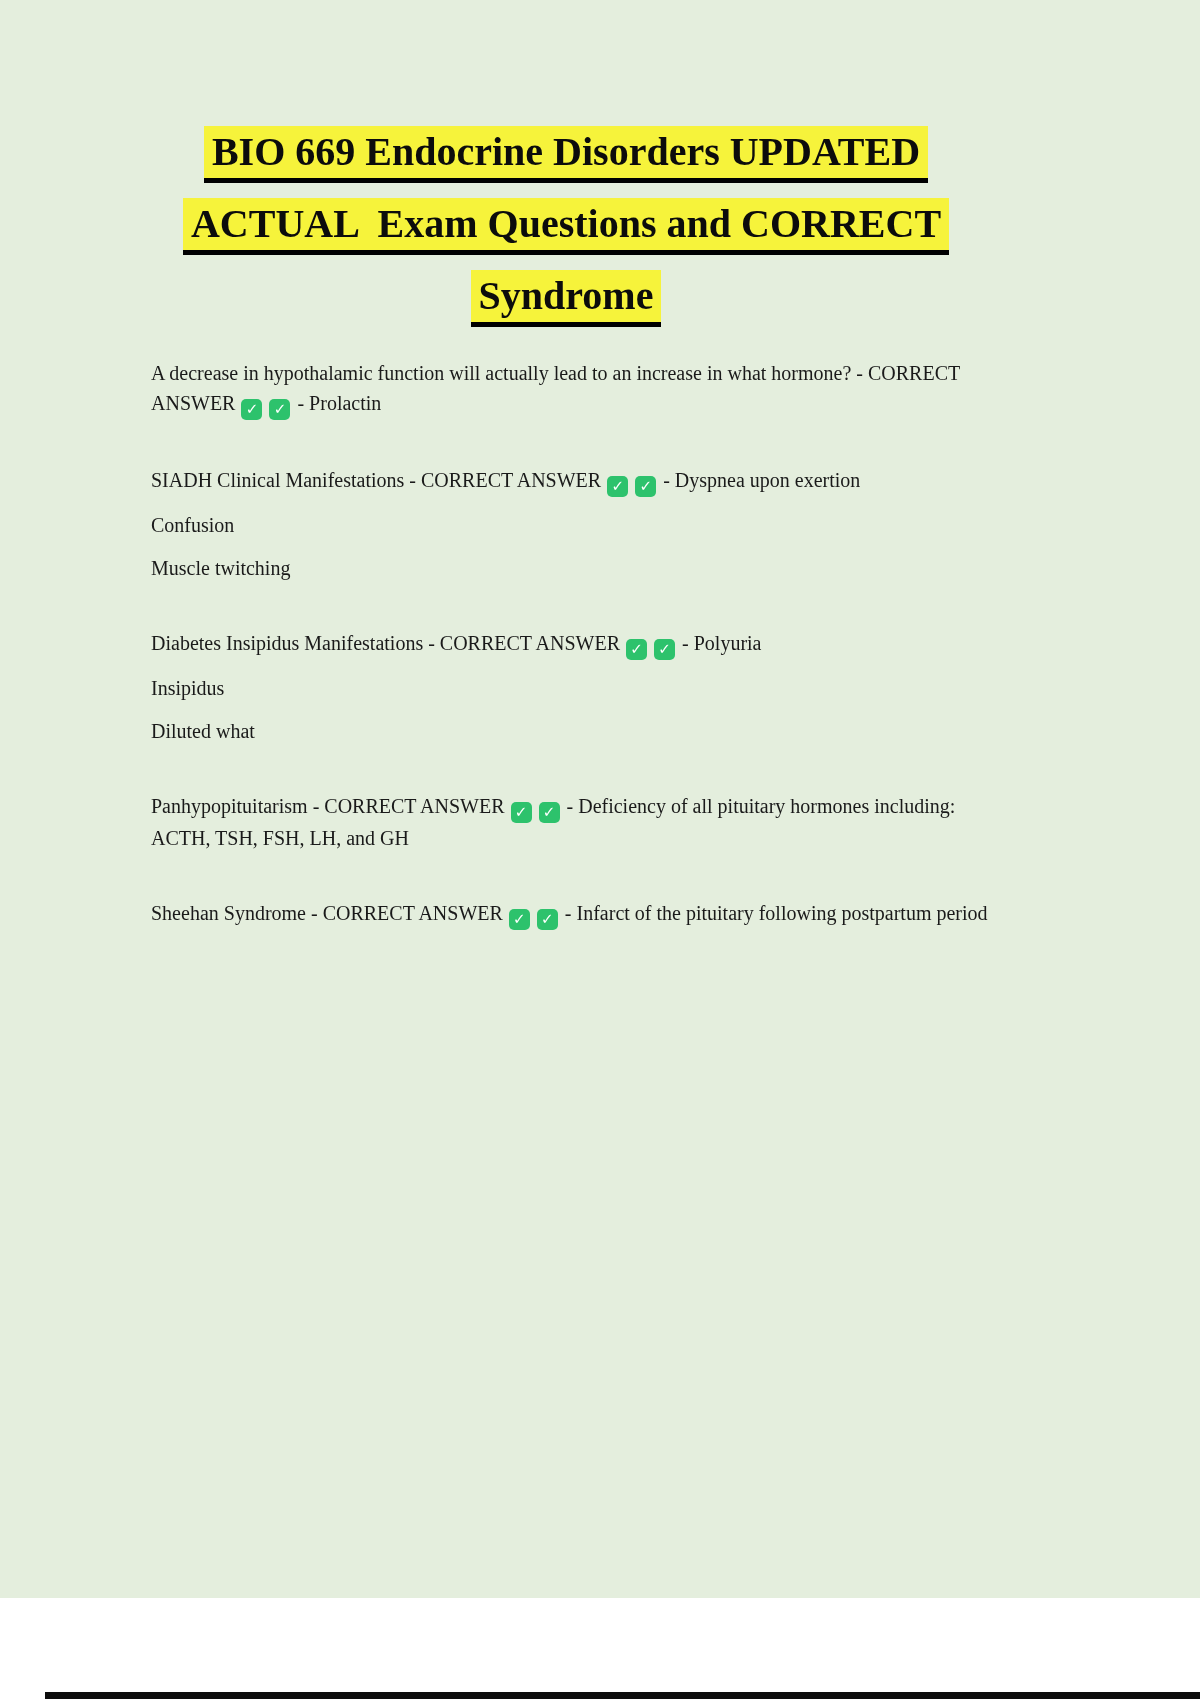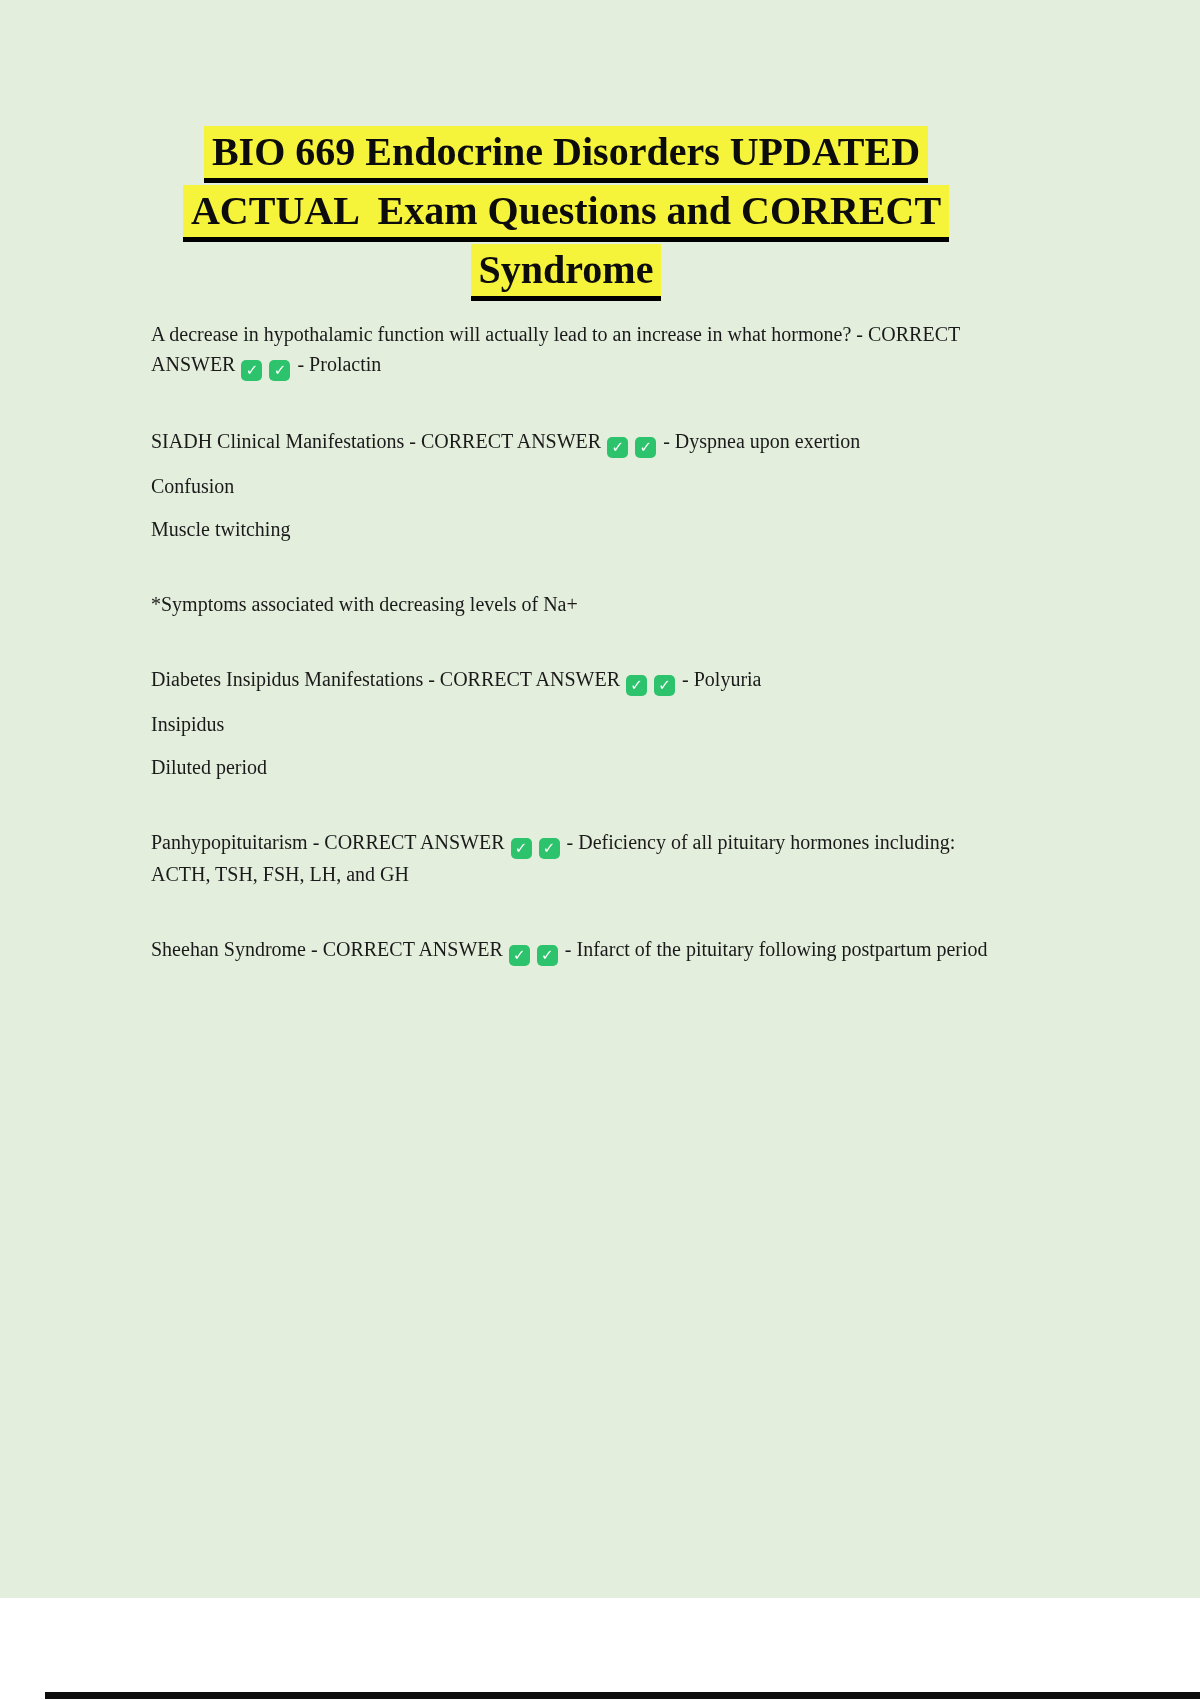--- a/index.html
+++ b/index.html
@@ -27,21 +27,21 @@
     position: relative;
     margin-left: 135px;
     width: 862px;
   }
   .title {
     padding-top: 126px;
     margin-bottom: 16px;
     text-align: center;
   }
   .title-line {
-    height: 59px;
+    height: 72px;
   }
   .hl {
     display: inline-block;
     font-size: 40px;
     font-weight: bold;
     line-height: 52px;
     background: #f6f33b;
     border-bottom: 5px solid #000000;
     padding: 0 8px;
     white-space: pre-wrap;
@@ -106,28 +106,25 @@
           <p class="para"><span>A decrease in hypothalamic function will actually lead to an increase in what hormone? - CORRECT ANSWER</span><span class="checks"><span class="check">✓</span><span class="check">✓</span></span><span>- Prolactin</span></p>
         </div>
 
 
         <div class="block">
           <p class="para"><span>SIADH Clinical Manifestations - CORRECT ANSWER</span><span class="checks"><span class="check">✓</span><span class="check">✓</span></span><span>- Dyspnea upon exertion</span></p>
           <p class="para">Confusion</p>
           <p class="para">Muscle twitching</p>
         </div>
 
-        <div class="block">
-          <p class="para">*Symptoms associated with decreasing levels of Na+</p>
-        </div>
 
         <div class="block">
           <p class="para"><span>Diabetes Insipidus Manifestations - CORRECT ANSWER</span><span class="checks"><span class="check">✓</span><span class="check">✓</span></span><span>- Polyuria</span></p>
           <p class="para">Insipidus</p>
-          <p class="para">Diluted period</p>
+          <p class="para">Diluted what</p>
         </div>
 
         <div class="block">
           <p class="para"><span>Panhypopituitarism - CORRECT ANSWER</span><span class="checks"><span class="check">✓</span><span class="check">✓</span></span><span>- Deficiency of all pituitary hormones including: ACTH, TSH, FSH, LH, and GH</span></p>
         </div>
 
         <div class="block">
           <p class="para"><span>Sheehan Syndrome - CORRECT ANSWER</span><span class="checks"><span class="check">✓</span><span class="check">✓</span></span><span>- Infarct of the pituitary following postpartum period</span></p>
         </div>
 

